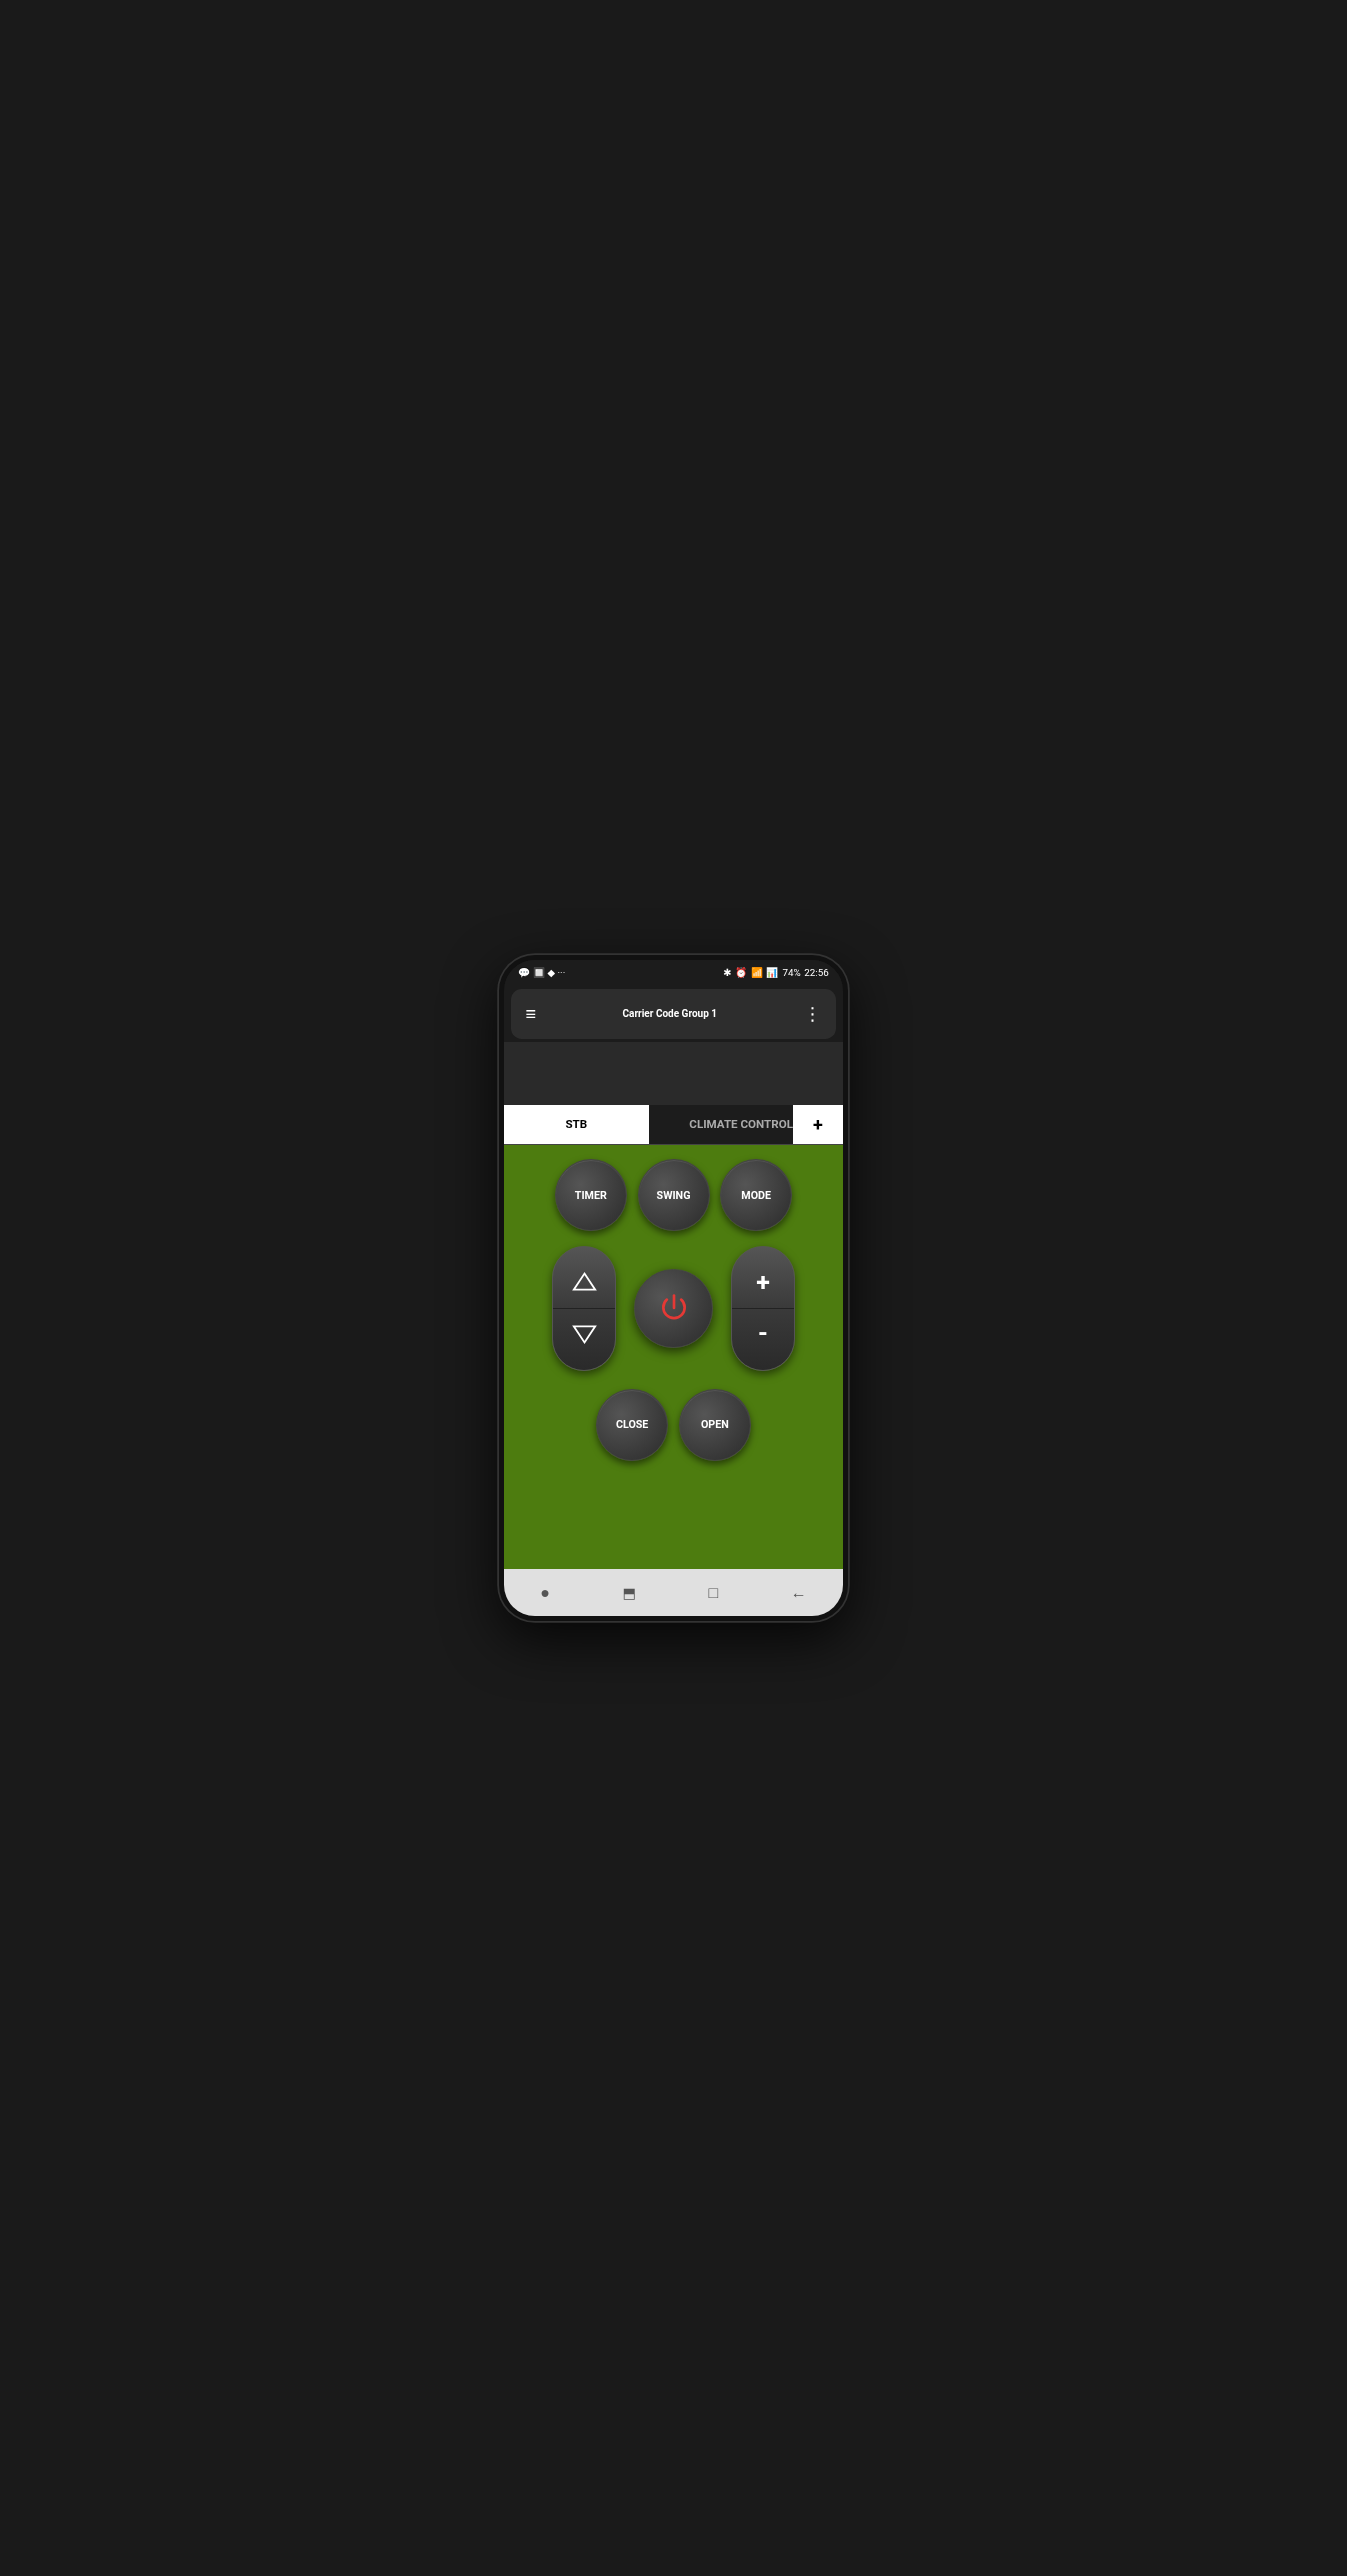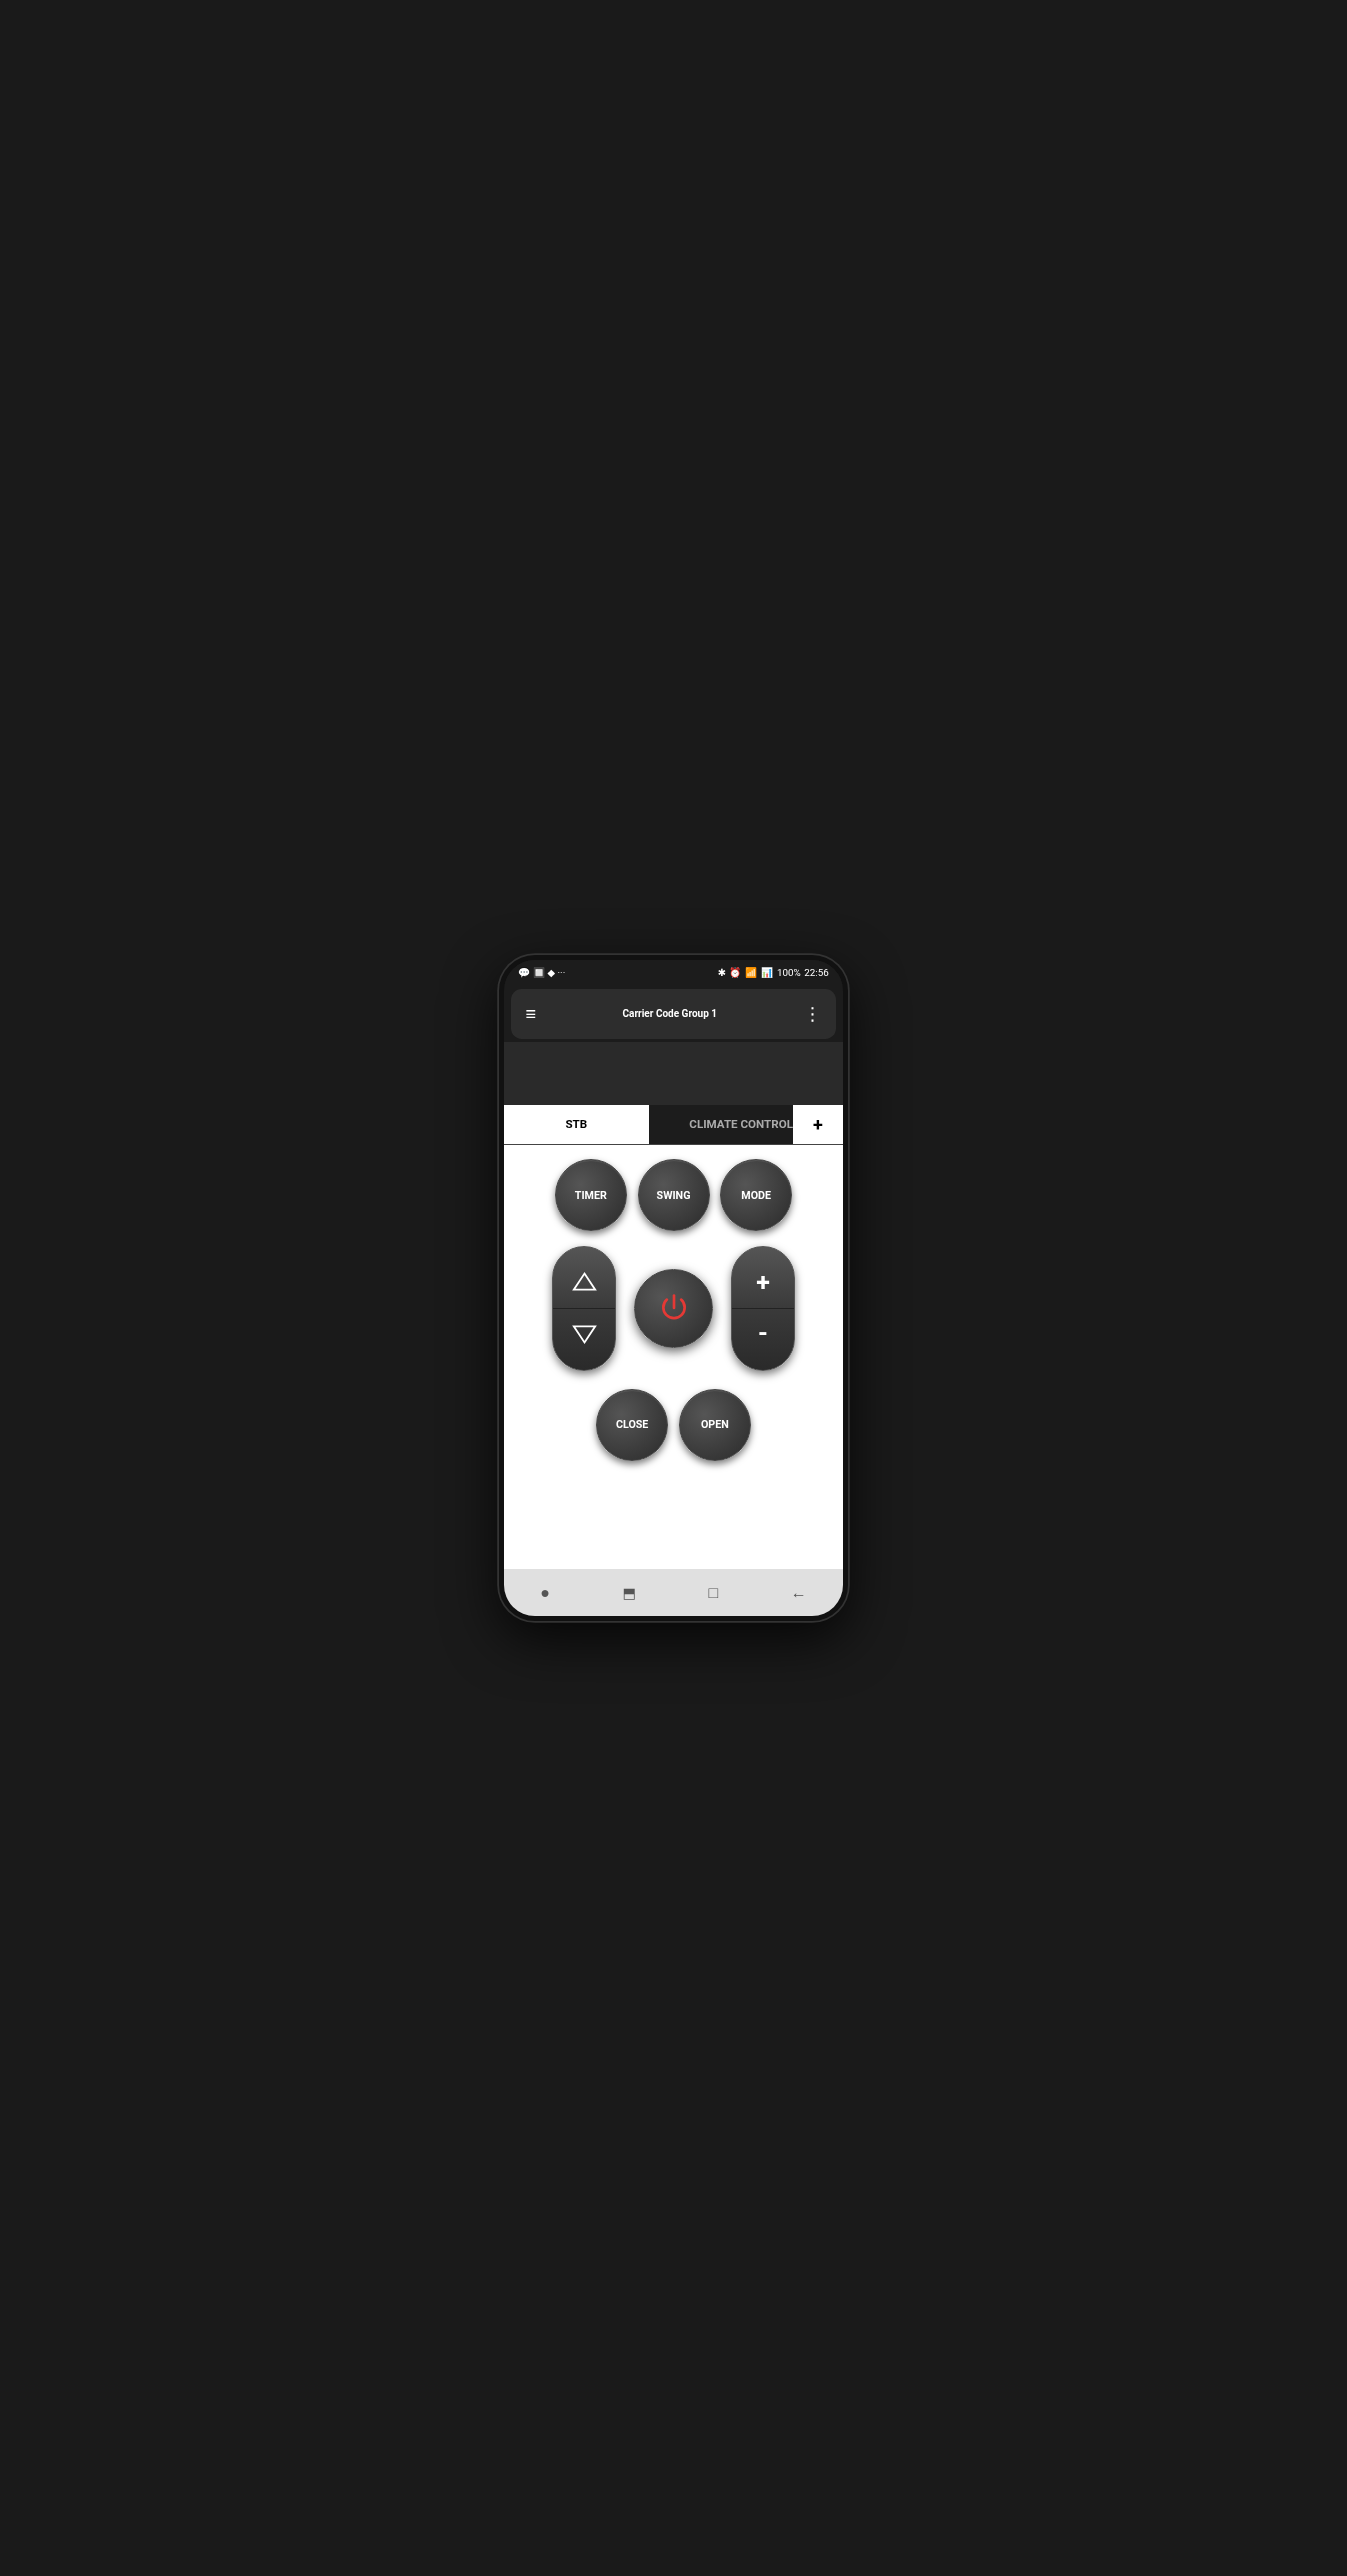--- a/index.html
+++ b/index.html
@@ -132,21 +132,21 @@
       font-size: 18px;
       font-weight: bold;
       color: #000;
       cursor: pointer;
       flex-shrink: 0;
     }
 
     
     .remote-content {
       flex: 1;
-      background: #ffffff;
+      background: #4d7c0f;
       padding: 14.3px;
       display: flex;
       flex-direction: column;
       align-items: center;
       gap: 10.7px;
       overflow-y: auto;
     }
 
     
     .button-row {
@@ -309,21 +309,21 @@
 
   <div class="status-bar">
     <div class="status-bar-left">
       <span class="status-icon">💬 🔲 ◆ ···</span>
     </div>
     <div class="status-bar-right">
       <span>✱</span>
       <span>⏰</span>
       <span>📶</span>
       <span>📊</span>
-      <span>100%</span>
+      <span>74%</span>
       <span>22:56</span>
     </div>
   </div>
 
   <div class="app-bar">
     <span class="menu-icon">≡</span>
     <span class="app-bar-title">Carrier Code Group 1</span>
     <span class="more-icon">⋮</span>
   </div>
 

